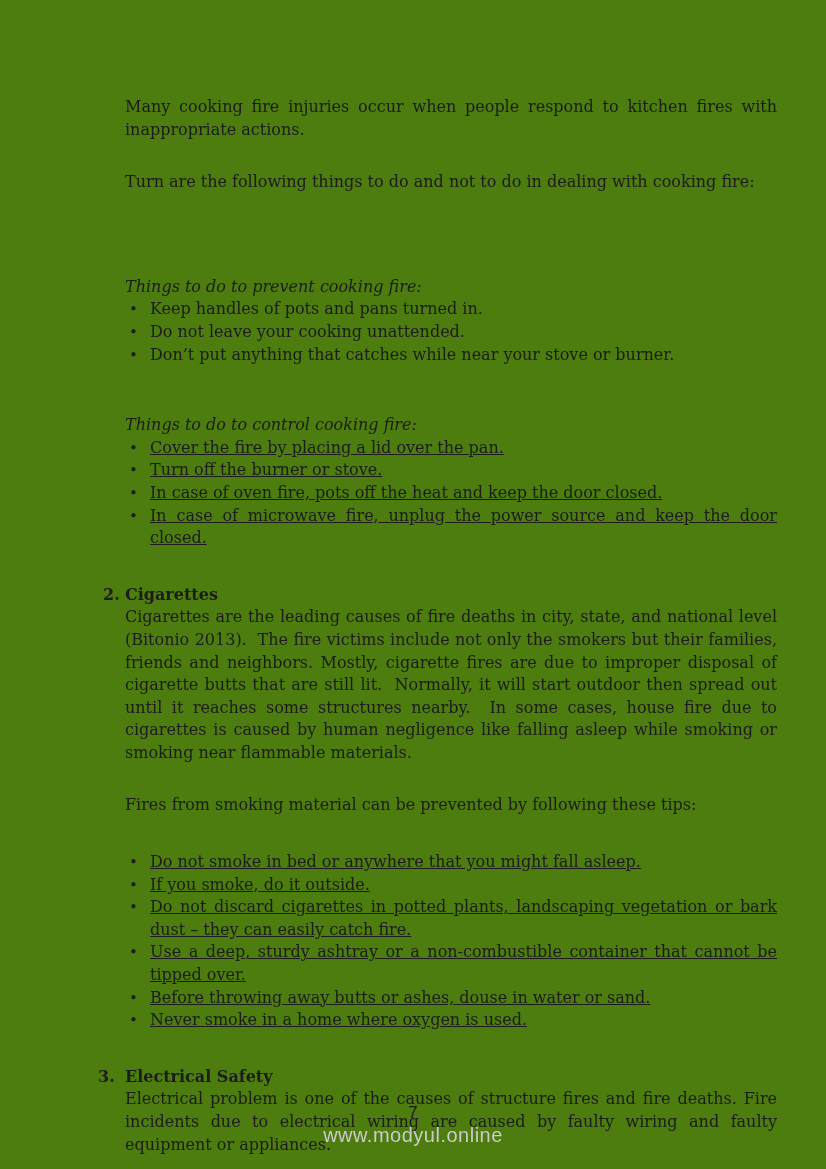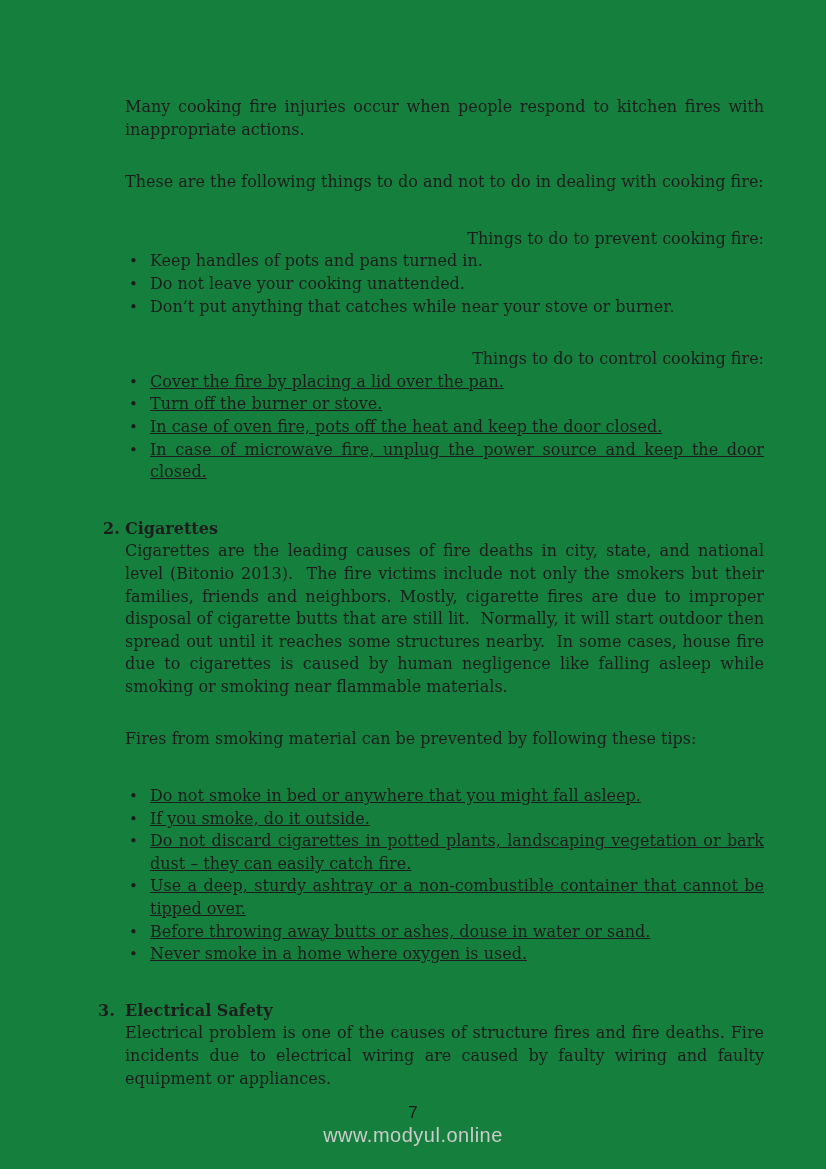--- a/index.html
+++ b/index.html
@@ -9,31 +9,33 @@
     height: 1169px;
     position: relative;
     font-family: "DejaVu Serif", "Liberation Serif", serif;
     color: #1c1c1c;
     overflow: hidden;
   }
   .page {
     position: relative;
     width: 826px;
     height: 1169px;
-    background: #15803d;
-    padding: 96px 62px 0 125px;
+    background: #4d7c0f;
+    padding: 96px 49px 0 125px;
   }
   .body-text {
     font-size: 16px;
     line-height: 22.6px;
     text-align: justify;
   }
   p.para { margin-bottom: 23px; }
   .italic-heading {
-    text-align: right;
+    font-style: italic;
+    text-align: left;
+    margin-top: 48px;
   }
   ul.bullets {
     list-style: none;
     margin-bottom: 30px;
   }
   ul.bullets li {
     position: relative;
     padding-left: 25px;
     text-align: justify;
   }
@@ -83,21 +85,21 @@
   }
 </style>
 </head>
 <body>
 
 <div class="page">
   <div class="body-text">
 
     <p class="para">Many cooking fire injuries occur when people respond to kitchen fires with inappropriate actions.</p>
     <div class="spacer-sm"></div>
-    <p class="para">These are the following things to do and not to do in dealing with cooking fire:</p>
+    <p class="para">Turn are the following things to do and not to do in dealing with cooking fire:</p>
     <div class="spacer-md"></div>
 
     <div class="subsection">
       <p class="italic-heading">Things to do to prevent cooking fire:</p>
       <ul class="bullets">
         <li>Keep handles of pots and pans turned in.</li>
         <li>Do not leave your cooking unattended.</li>
         <li>Don’t put anything that catches while near your stove or burner.</li>
       </ul>
     </div>

